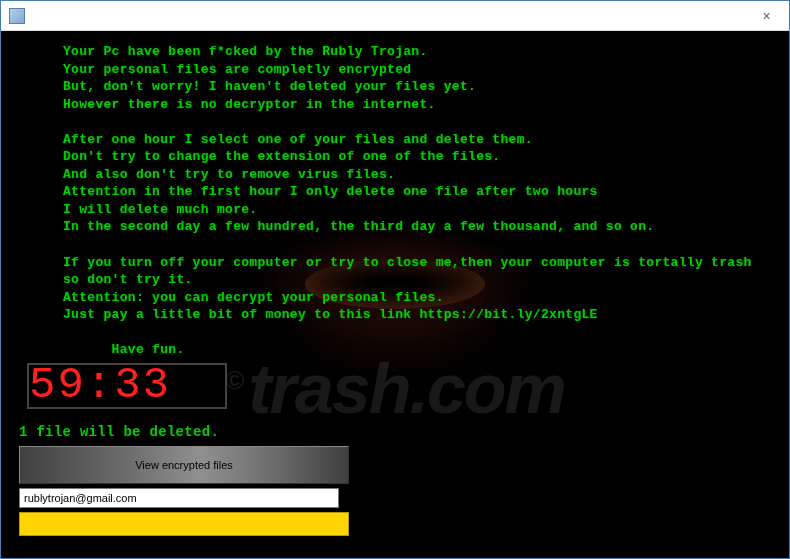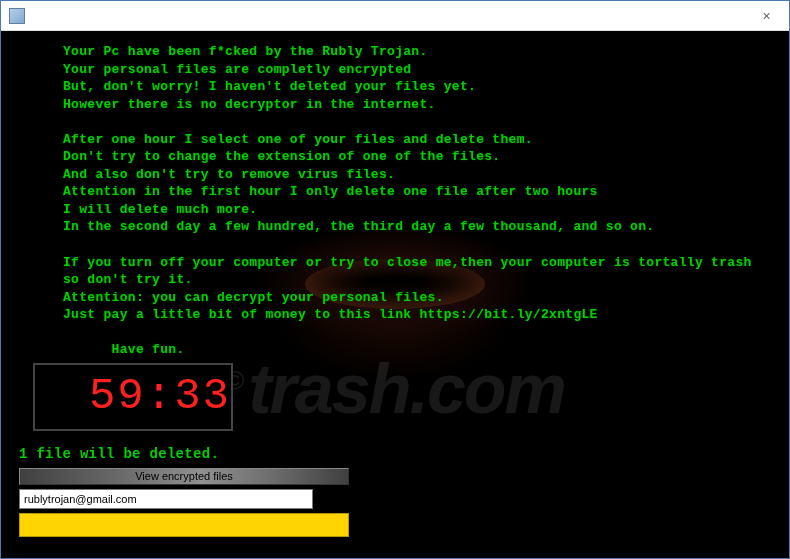--- a/index.html
+++ b/index.html
@@ -116,28 +116,28 @@
       white-space: pre;
       font-weight: bold;
       letter-spacing: 0.3px;
       text-shadow: 0 0 2px rgba(0,208,0,0.3);
       margin-left: 44px;
     }
     .timer-box {
       position: relative;
       z-index: 2;
       margin-top: 4px;
-      margin-left: 14px;
+      margin-left: 8px;
       width: 200px;
-      height: 68px;
+      height: 46px;
       background: #000;
       border: 2px solid #444;
       display: flex;
       align-items: center;
-      justify-content: flex-end;
+      justify-content: flex-start;
     }
     .timer-text {
       color: #ff2020;
       font-size: 44px;
       font-family: "Courier New", monospace;
       letter-spacing: 2px;
       font-weight: normal;
     }
     .delete-warning {
       position: relative;
@@ -145,21 +145,21 @@
       margin-top: 14px;
       font-weight: bold;
       font-size: 14px;
       letter-spacing: 0.3px;
     }
     .view-files-btn {
       position: relative;
       z-index: 2;
       margin-top: 4px;
       width: 330px;
-      height: 17px;
+      height: 38px;
       background: linear-gradient(to right, #404040 0%, #707070 35%, #909090 55%, #707070 75%, #404040 100%);
       border: 1px outset #888;
       color: #000;
       font-family: "Segoe UI", Arial, sans-serif;
       font-size: 11px;
       display: flex;
       align-items: center;
       justify-content: center;
       cursor: pointer;
     }
@@ -169,21 +169,21 @@
       margin-top: 6px;
       font-weight: bold;
       font-size: 14px;
       letter-spacing: 0.3px;
       white-space: pre;
     }
     .email-input {
       position: relative;
       z-index: 2;
       margin-top: 4px;
-      width: 294px;
+      width: 320px;
       height: 20px;
       background: #fff;
       border: 1px solid #7a7a7a;
       font-family: "Segoe UI", Arial, sans-serif;
       font-size: 11px;
       padding: 0 4px;
       color: #000;
     }
     .files-back-btn {
       position: relative;

